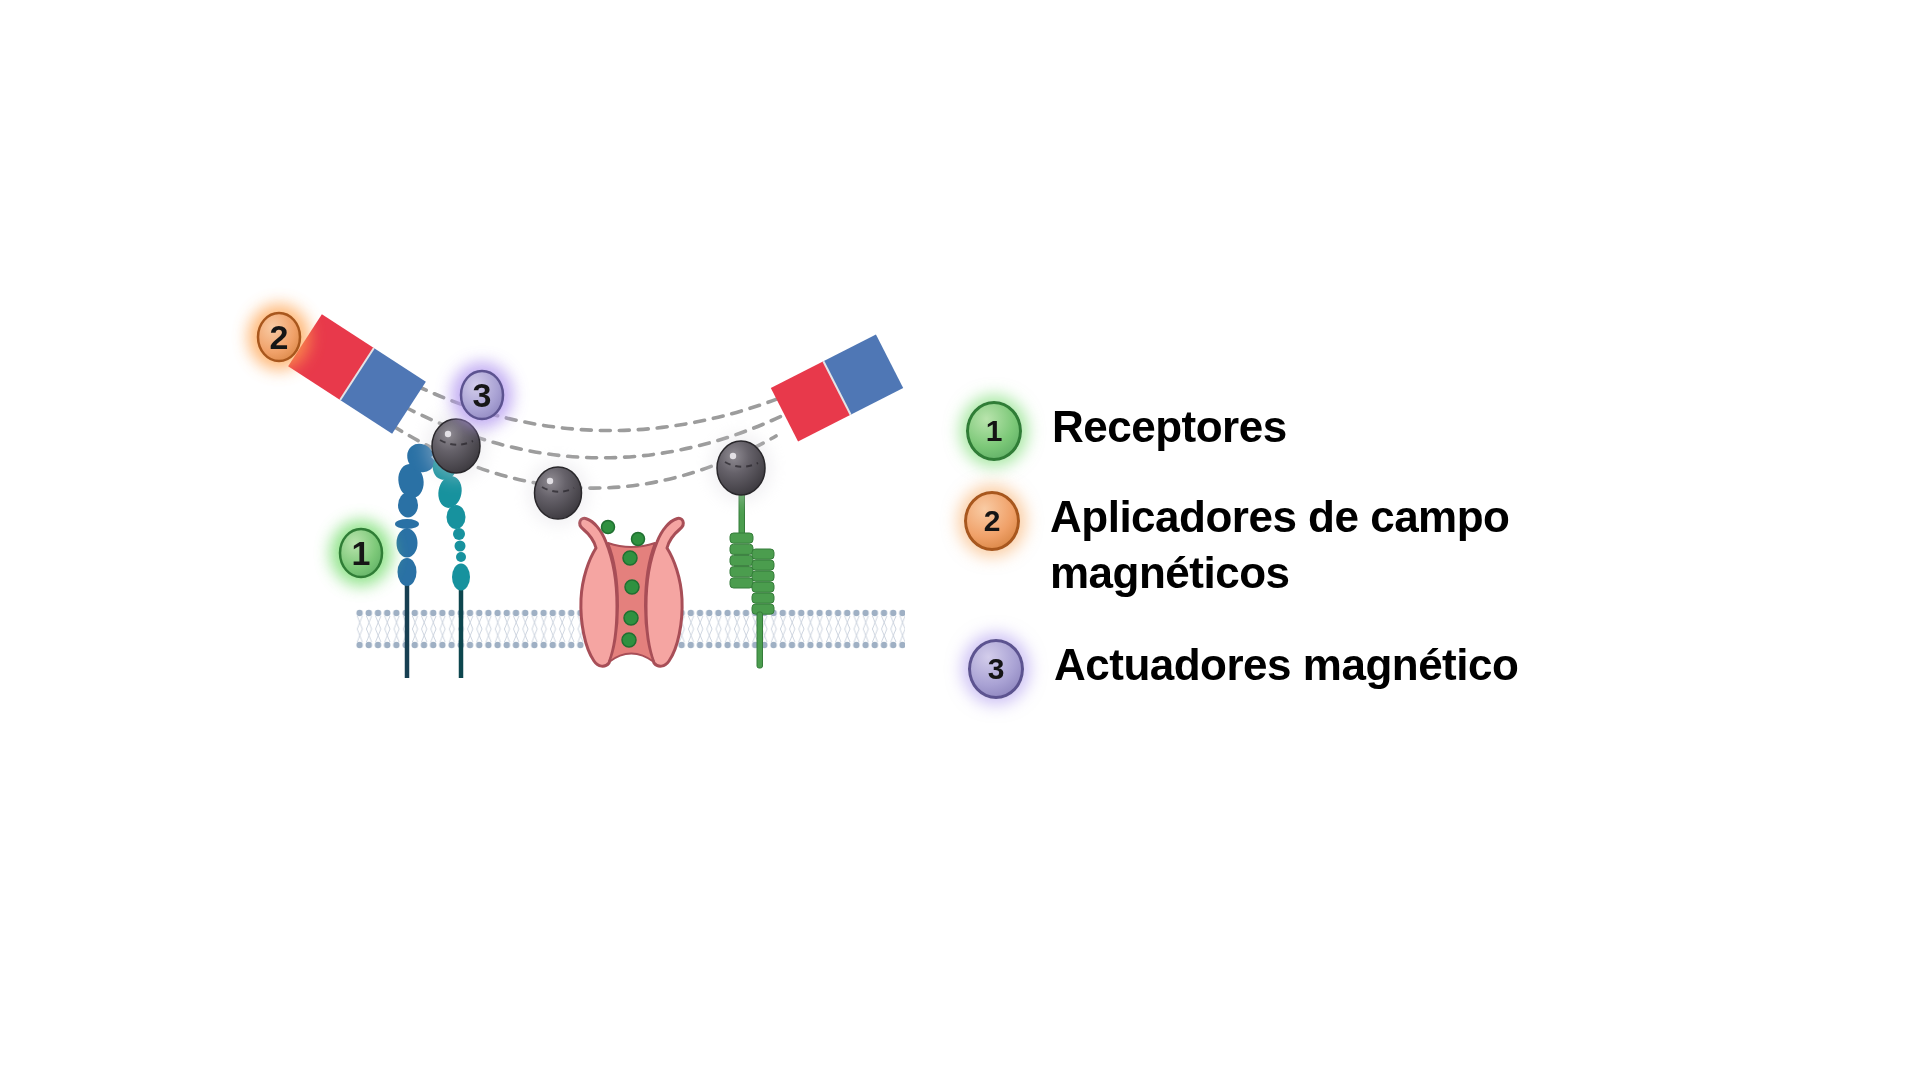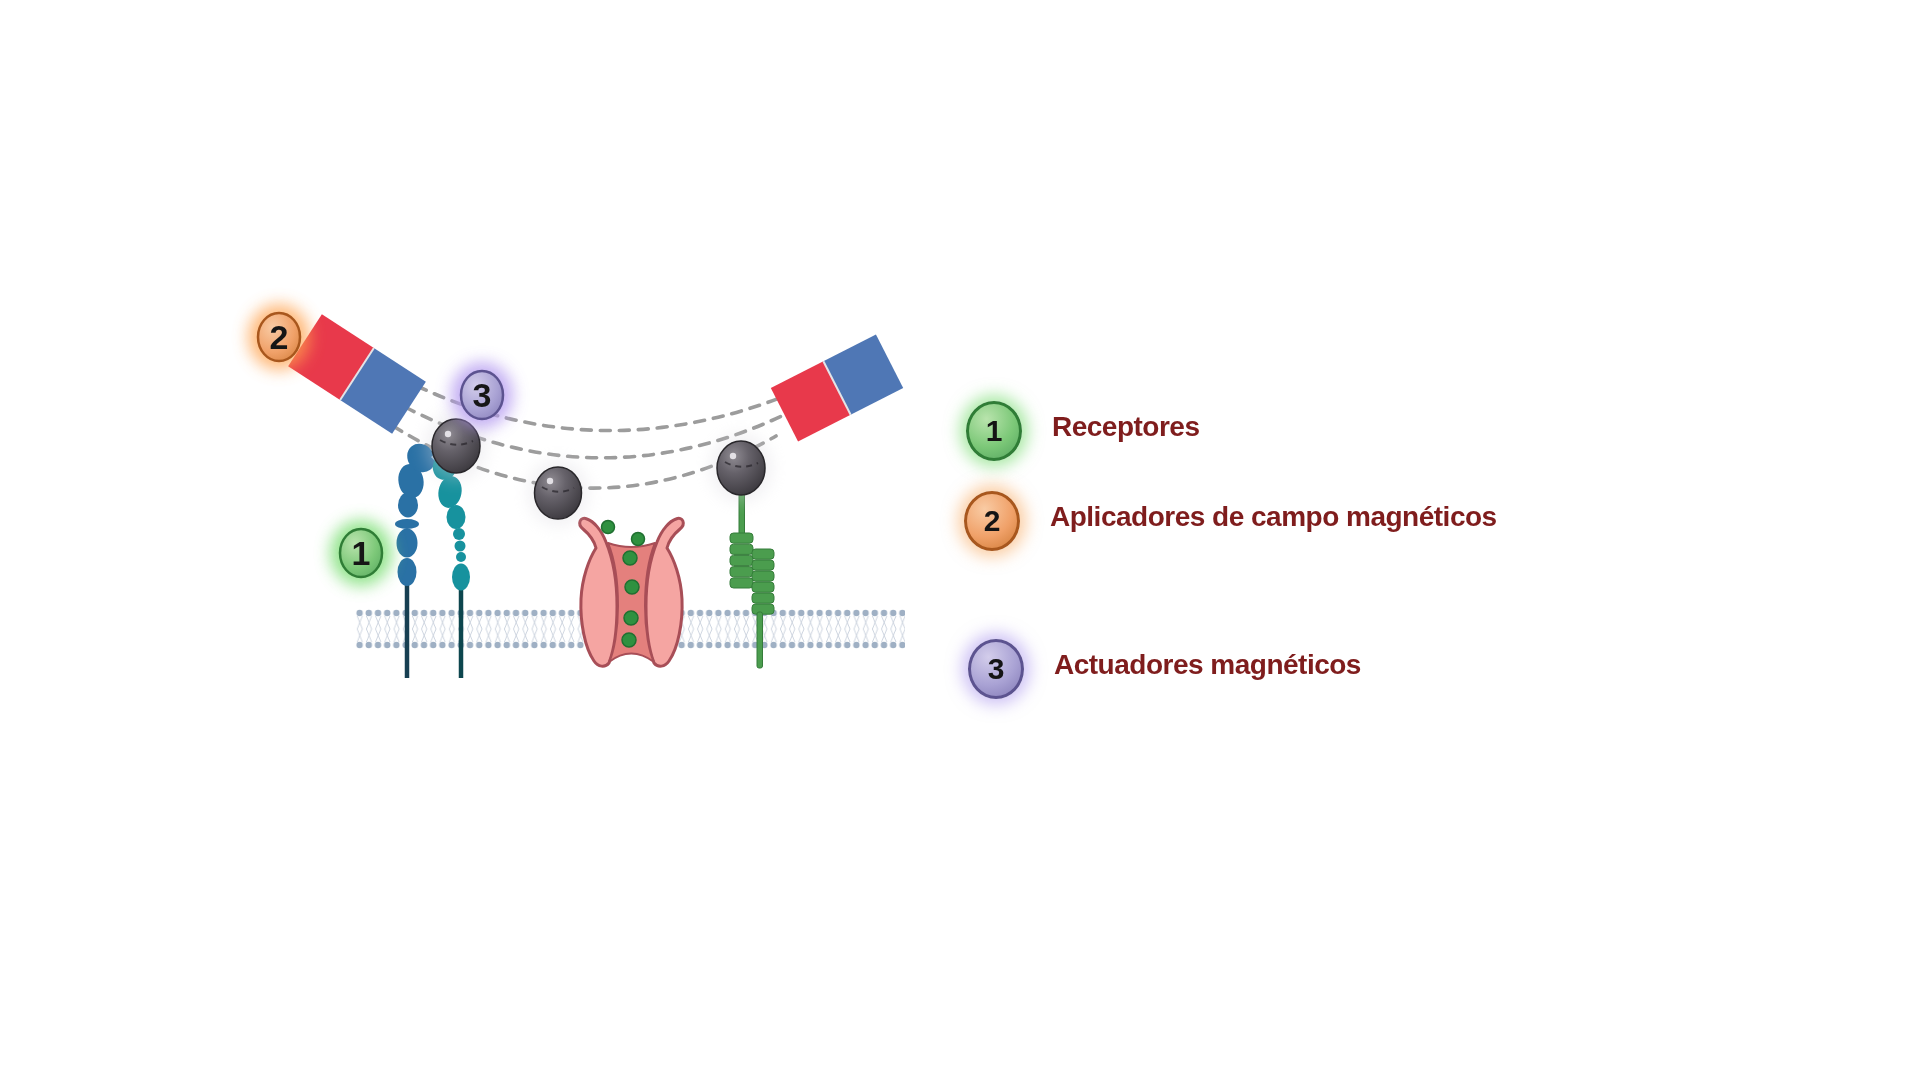--- a/index.html
+++ b/index.html
@@ -26,21 +26,21 @@
     background:radial-gradient(circle at 35% 28%, #f9cba4, #f0a169 55%, #cf7a35 100%);
     border:3px solid #a8571d;
     box-shadow:0 0 16px 6px rgba(248,158,74,.5);
   }
   .lbadge.purple{
     background:radial-gradient(circle at 35% 28%, #d3cdeb, #a9a2d4 55%, #8279b5 100%);
     border:3px solid #5c5390;
     box-shadow:0 0 16px 6px rgba(158,134,235,.5);
   }
   .llabel{
-    font-size:28px;line-height:56px;font-weight:700;color:#7f1d1d;
+    font-size:44px;line-height:56px;font-weight:700;color:#000000;
     letter-spacing:-0.5px;max-width:520px;
   }
 </style>
 </head>
 <body>
 
 <div class="canvas">
 
   <svg class="diagram-svg" width="1920" height="1080" viewBox="0 0 1920 1080">
     <defs>
@@ -199,17 +199,17 @@
     <div class="legend-row" style="left:966px;top:399px;">
       <span class="lbadge green">1</span>
       <div class="llabel">Receptores</div>
     </div>
     <div class="legend-row" style="left:964px;top:489px;">
       <span class="lbadge orange">2</span>
       <div class="llabel">Aplicadores de campo magnéticos</div>
     </div>
     <div class="legend-row" style="left:968px;top:637px;">
       <span class="lbadge purple">3</span>
-      <div class="llabel">Actuadores magnéticos</div>
+      <div class="llabel">Actuadores magnético</div>
     </div>
   </div>
 
 </div>
 
 </body></html>

